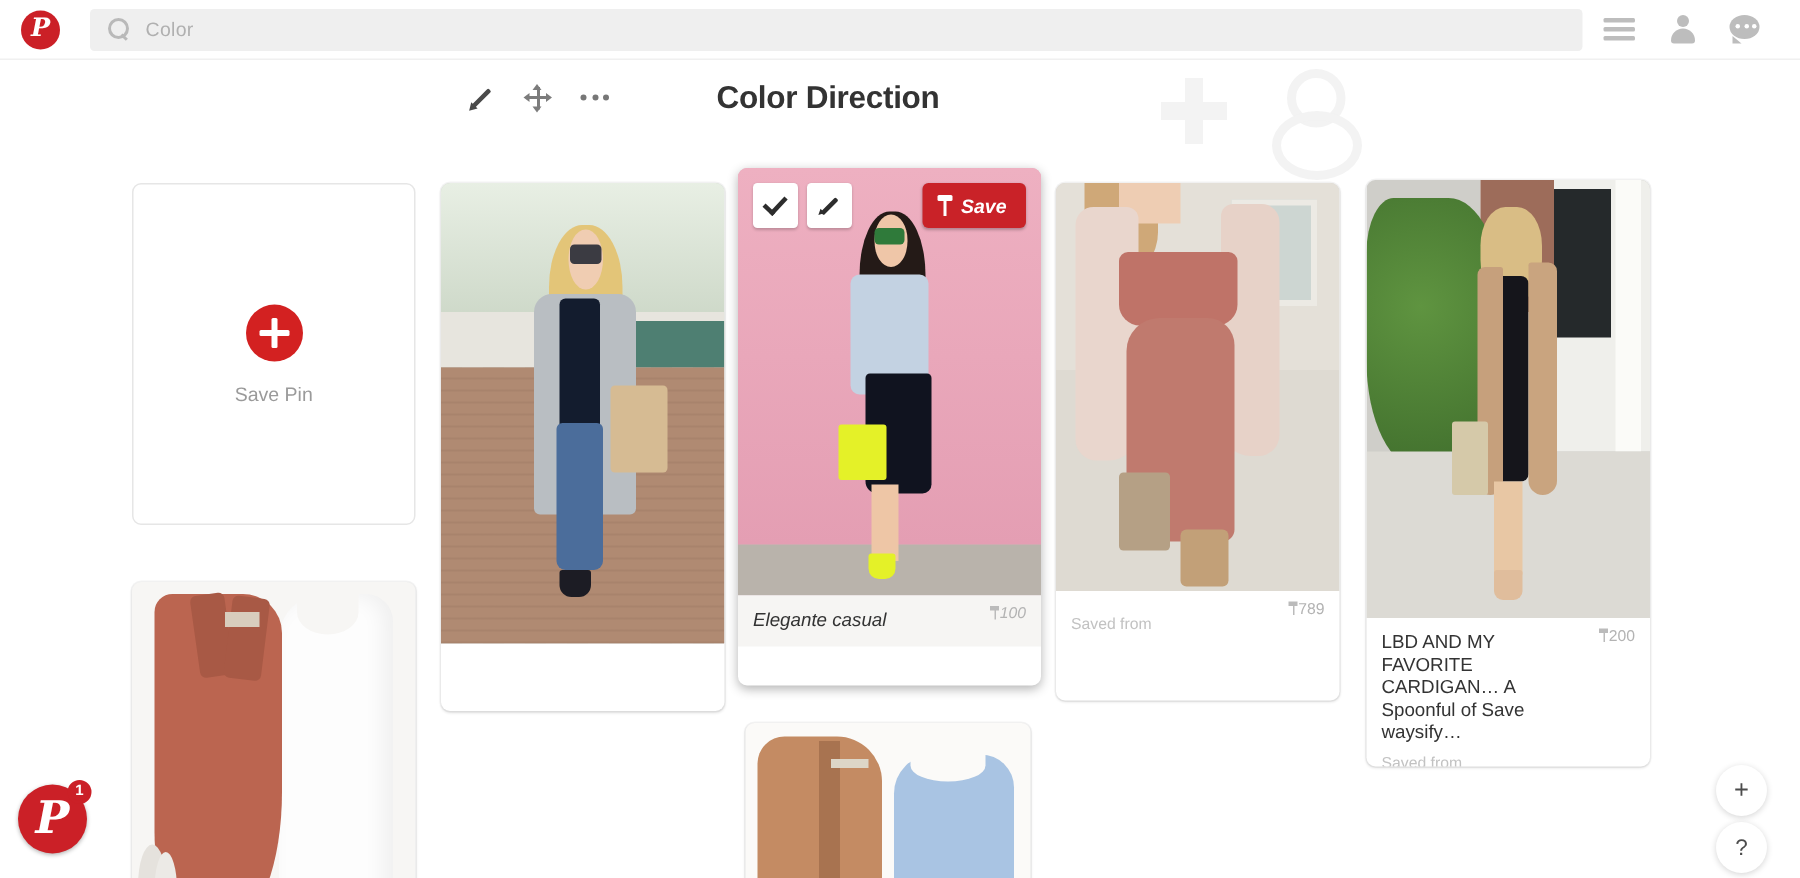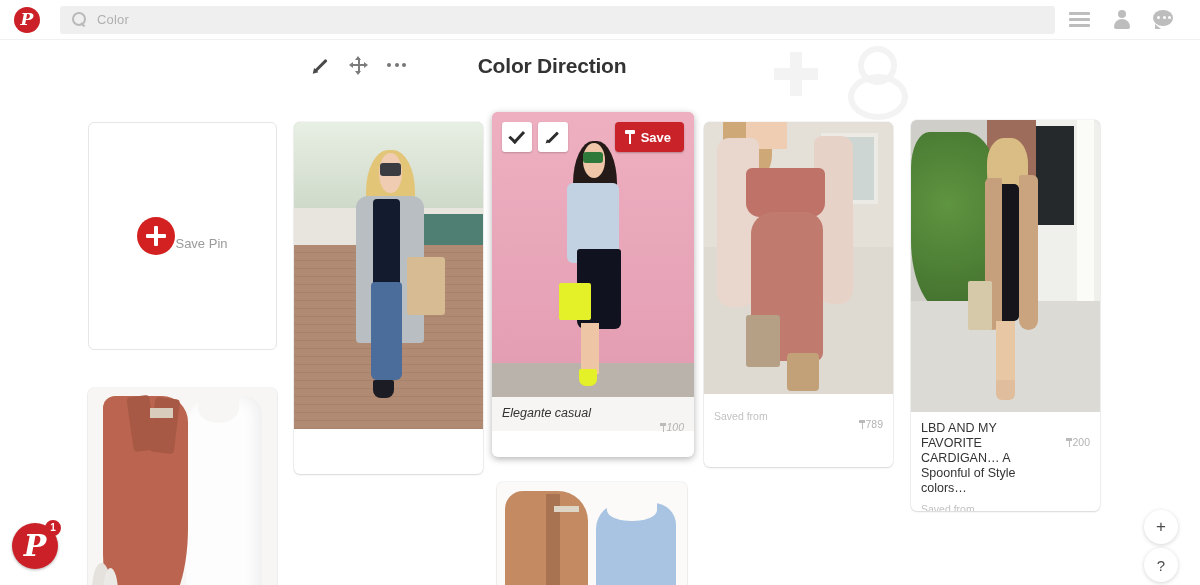--- a/index.html
+++ b/index.html
@@ -136,44 +136,44 @@
   
   .grid { position: absolute; top: 0; left: 0; width: 1200px; height: 585px; }
   .card {
     position: absolute; background: #fff;
     border-radius: 6px;
     box-shadow: 0 1px 2px rgba(0,0,0,.12), 0 0 0 1px rgba(0,0,0,.04);
     overflow: hidden;
   }
   .card.placeholder {
     border: 1px solid #e6e6e6; box-shadow: none;
-    display: flex; flex-direction: row;
+    display: flex; flex-direction: column;
     align-items: center; justify-content: center;
   }
   .savepin-circle {
     width: 38px; height: 38px; border-radius: 50%; background: #d32121;
     position: relative;
   }
   .savepin-circle::before, .savepin-circle::after {
     content: ""; position: absolute; background: #fff; border-radius: 1px;
   }
   .savepin-circle::before { left: 17px; top: 9px; width: 4px; height: 20px; }
   .savepin-circle::after { top: 17px; left: 9px; height: 4px; width: 20px; }
   .savepin-label { margin-top: 14px; font-size: 13px; color: #9a9a9a; }
 
   .card.hovered { box-shadow: 0 2px 7px rgba(0,0,0,.3); }
 
-  .pin-img { position: relative; width: 100%; overflow: hidden; background: #e5e5e5; }
+  .pin-img { position: relative; width: 100%; overflow: hidden; background: #e5e5e5; font-style: italic; }
   .pin-meta { padding: 9px 10px 10px 10px; position: relative; }
   .pin-title {
     font-size: 12.5px; line-height: 15px; color: #333;
     width: 132px; word-wrap: break-word;
   }
   .pin-count {
-    position: absolute; right: 10px; top: 24px;
+    position: absolute; right: 10px; top: 6px;
     font-size: 10.5px; color: #b3b3b3; white-space: nowrap;
   }
   .pin-sub {
     margin-top: 7px; font-size: 10.5px; line-height: 13px;
     color: #c2c2c2;
   }
   .pin-sub b { font-weight: normal; color: #b3b3b3; }
 
   
   .ov-left { position: absolute; left: 10px; top: 10px; display: flex; gap: 6px; }
@@ -486,21 +486,21 @@
         <div class="lay hair"></div>
           <div class="lay dress"></div>
         <div class="lay cardiL"></div>
           <div class="lay cardiR"></div>
         <div class="lay tote"></div>
           <div class="lay legs"></div>
           <div class="lay heel"></div>
       </div>
     </div>
     <div class="pin-meta">
-      <div class="pin-title">LBD AND MY FAVORITE CARDIGAN… A Spoonful of Style colors…</div>
+      <div class="pin-title">LBD AND MY FAVORITE CARDIGAN… A Spoonful of Save waysify…</div>
       <div class="pin-count">
         <span class="pin-glyph-sm"></span><span>200</span>
       </div>
       <div class="pin-sub">
         <span>Saved from</span><br>
         
       </div>
     </div>
   </div>
 

